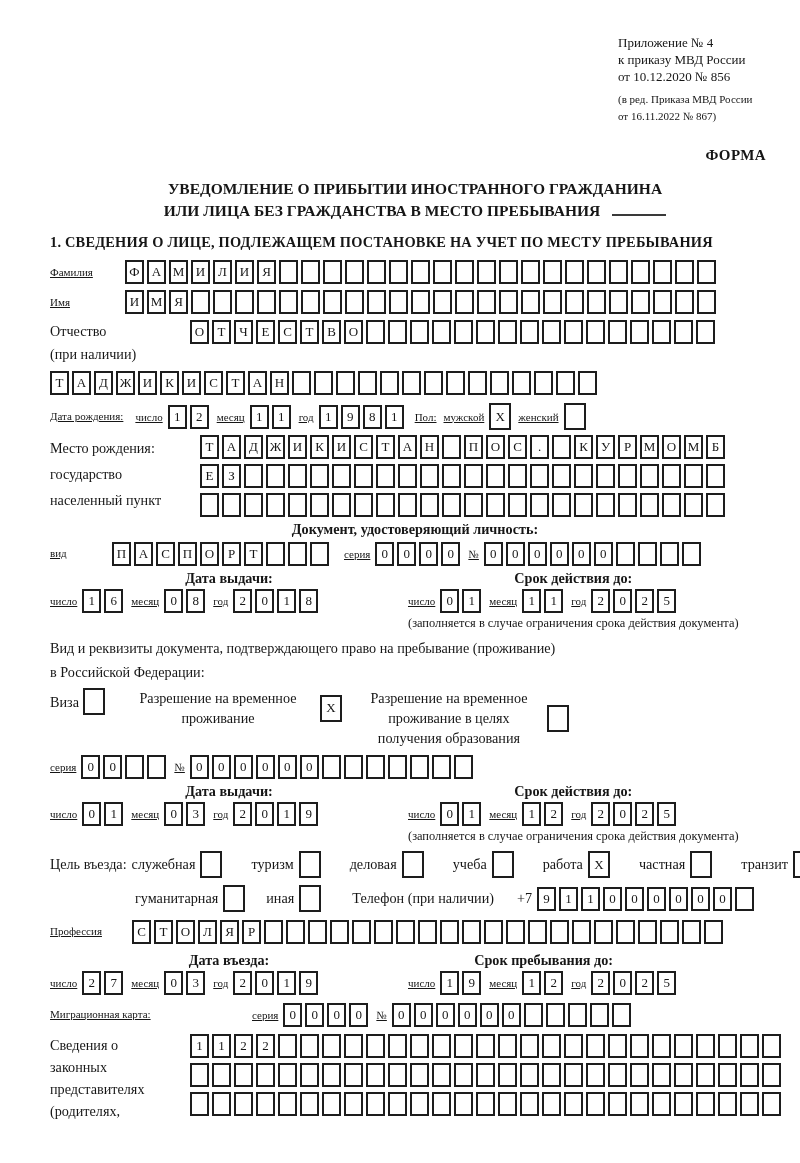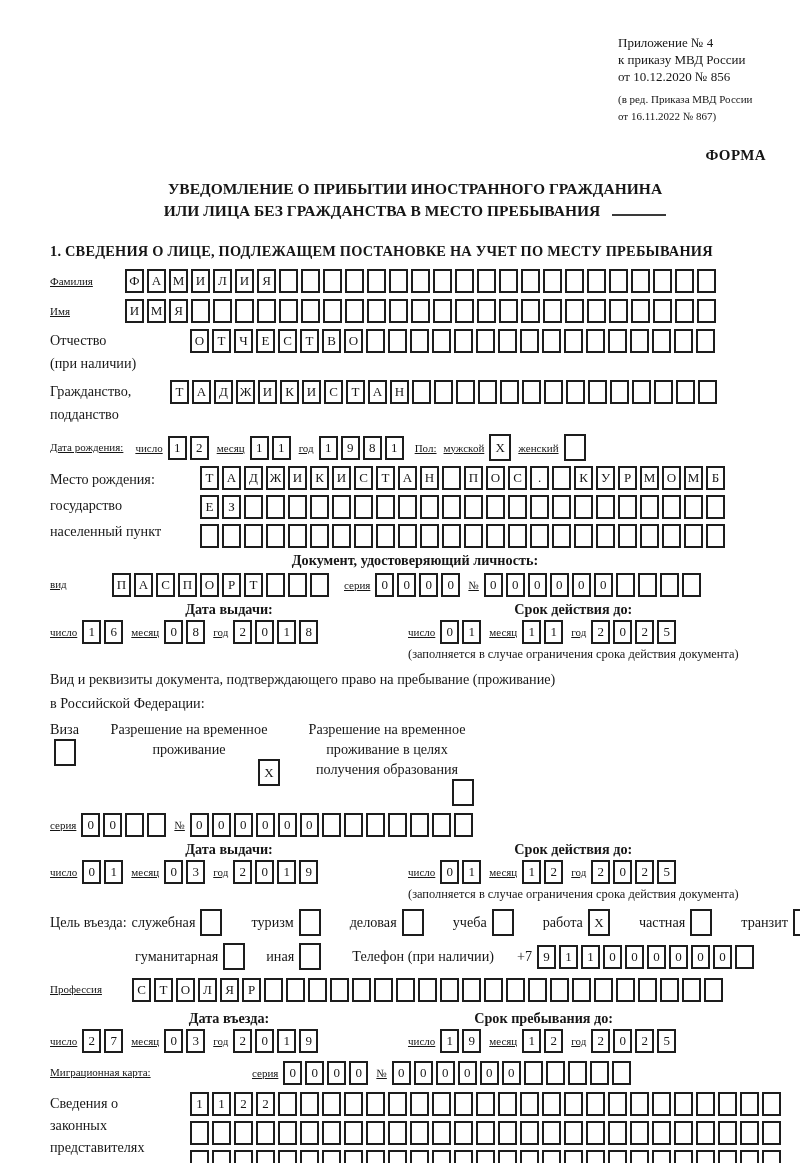--- a/index.html
+++ b/index.html
@@ -17,21 +17,21 @@
   .amend-gap { margin-top: 6px; }
 
   .forma { font-weight: bold; text-align: right; padding-right: 14px;
            font-size: 15px; margin-top: 22px; letter-spacing: .4px; }
 
   .title { text-align: center; font-weight: bold; font-size: 15.5px;
            line-height: 22px; margin-top: 14px; }
   .blank { display: inline-block; width: 54px; border-bottom: 2.5px solid #3a3a3a;
            margin-left: 12px; }
 
-  .sect { font-weight: bold; font-size: 14.4px; margin-top: 21px; letter-spacing: .2px; font-family: Liberation Serif, serif; }
+  .sect { font-weight: bold; font-size: 14.4px; margin-top: 12px; letter-spacing: .2px; font-family: Liberation Serif, serif; }
 
   .row  { display: flex; align-items: flex-start; margin-top: 5px; }
   .drow { align-items: center; }
   .lbl, .sub { font-size: 11px; flex-shrink: 0; text-decoration: underline; }
   .lbl { line-height: 25px; }
   .sub { margin: 0 5px; }
   .lblblock { display: flex; flex-direction: column; font-size: 14.2px;
               line-height: 23px; flex-shrink: 0; }
 
   .cells { display: flex; flex-shrink: 0; }
@@ -48,21 +48,21 @@
   .datepair { display: flex; margin-top: 4px; }
   .dategrp  { display: flex; flex-direction: column; }
   .dategrp .hdr { font-weight: bold; font-size: 14.2px; text-align: center;
                   margin-bottom: 2px; }
   .daterow { display: flex; align-items: center; }
   .note { font-size: 12.4px; margin-top: 3px; text-align: center; }
 
   .intro { font-size: 14.2px; margin-top: 7px; line-height: 20px; }
 
   .opts { display: flex; align-items: flex-start; margin-top: 6px; }
-  .opt  { display: flex; align-items: flex-end; flex-direction: column; }
+  .opt  { display: flex; align-items: center; }
   .olbl { font-size: 14.2px; line-height: 20px; }
   .center { text-align: center; }
 
   .prow { display: flex; align-items: center; margin-top: 7px; }
   .plbl { font-size: 14.2px; margin-right: 5px; flex-shrink: 0; }
   .pgap { margin-left: 26px; }
 </style>
 </head>
 <body>
 
@@ -180,24 +180,20 @@
         <span class="cell"></span>
         <span class="cell"></span>
         <span class="cell"></span>
         <span class="cell"></span>
         <span class="cell"></span>
         <span class="cell"></span>
       </span>
   </div>
 
   <div class="row">
-    <span class="lblblock" style="width:120px">
-      <span>Гражданство,</span>
-      <span>подданство</span>
-    </span>
     <span class="cells">
         <span class="cell">Т</span>
         <span class="cell">А</span>
         <span class="cell">Д</span>
         <span class="cell">Ж</span>
         <span class="cell">И</span>
         <span class="cell">К</span>
         <span class="cell">И</span>
         <span class="cell">С</span>
         <span class="cell">Т</span>

